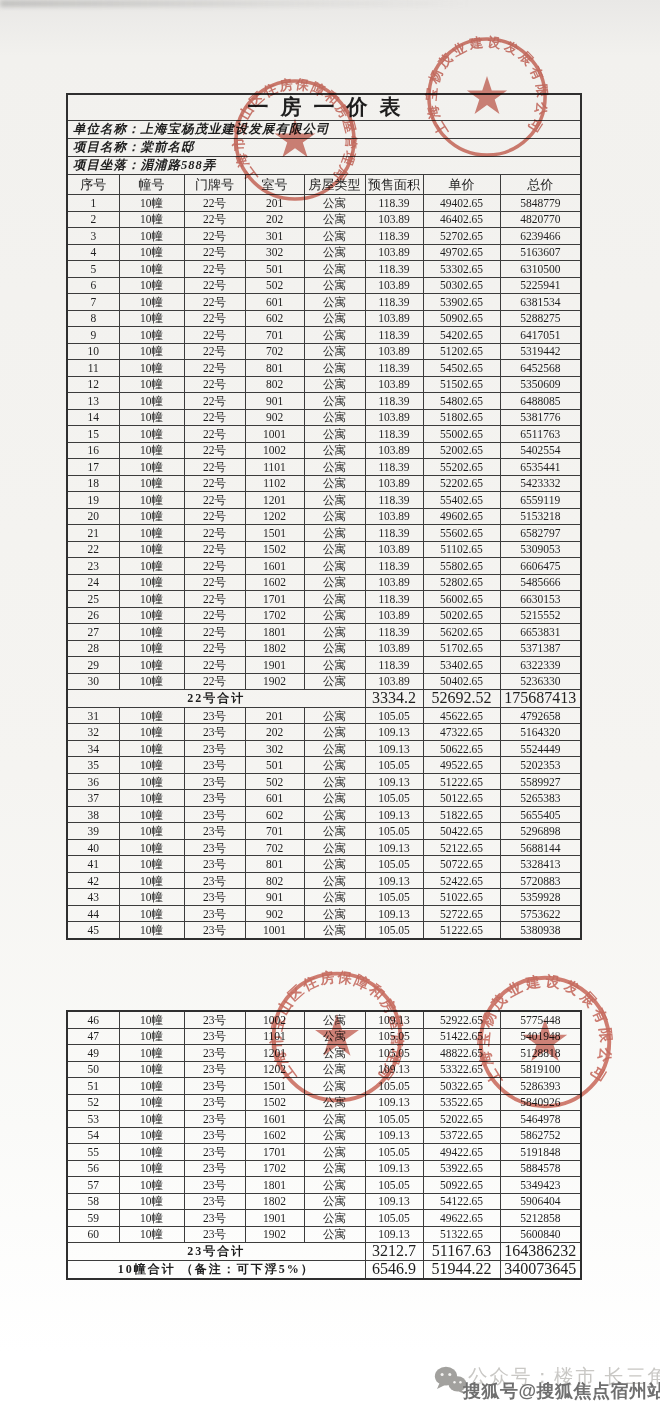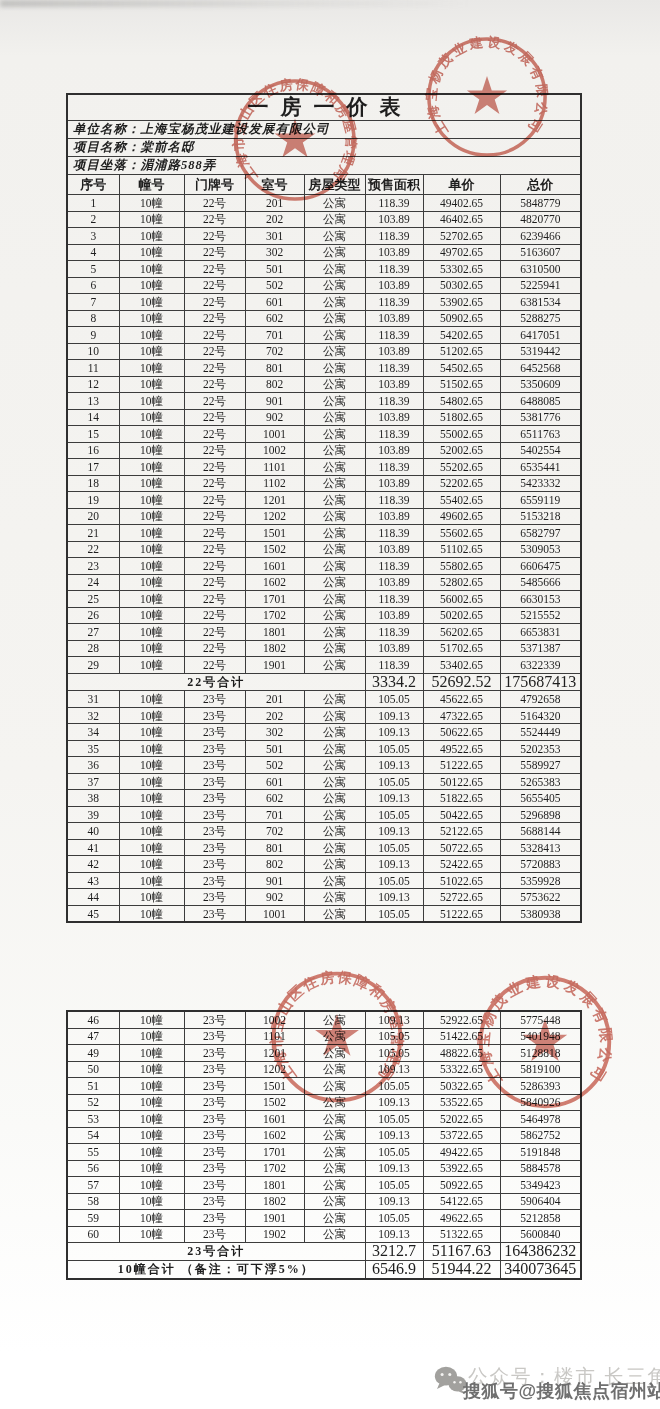--- a/index.html
+++ b/index.html
@@ -28,21 +28,21 @@
     white-space:nowrap;
     overflow:hidden;
     padding:0;
     line-height:1.05;
     color:#1e1e1e;
   }
   .info-row th{
     text-align:left;font-size:12.5px;font-weight:bold;
     height:17px;padding-left:5px;letter-spacing:1px;font-style:italic;
   }
-  .head-row th{font-size:13px;font-weight:bold;height:19px;}
+  .head-row th{font-size:13px;font-weight:normal;height:19px;}
   .price-table tbody td{font-size:11.5px;height:15.5px;}
   tr.summary td{font-size:16px;}
   tr.summary td.sum-label{font-weight:bold;font-size:12px;letter-spacing:2px;margin-top:23px;}
   .stamp{
     position:absolute;
     mix-blend-mode:multiply;
     opacity:.85;
     filter:blur(.3px);
     pointer-events:none;
   }
@@ -393,20 +393,30 @@
         <tr>
           <td>29</td>
           <td>10幢</td>
           <td>22号</td>
           <td>1901</td>
           <td>公寓</td>
           <td>118.39</td>
           <td>53402.65</td>
           <td>6322339</td>
         </tr>
+        <tr>
+          <td>30</td>
+          <td>10幢</td>
+          <td>22号</td>
+          <td>1902</td>
+          <td>公寓</td>
+          <td>103.89</td>
+          <td>50402.65</td>
+          <td>5236330</td>
+        </tr>
         <tr class="summary">
           <td colspan="5" class="sum-label">22号合计</td>
           <td>3334.2</td>
           <td>52692.52</td>
           <td>175687413</td>
         </tr>
         <tr>
           <td>31</td>
           <td>10幢</td>
           <td>23号</td>

